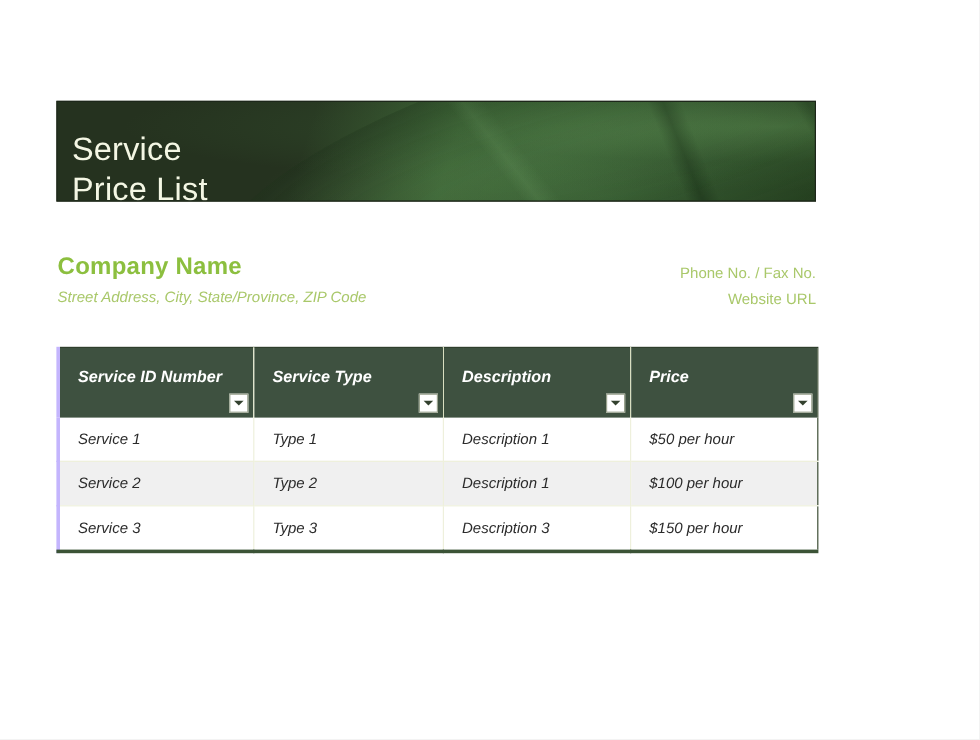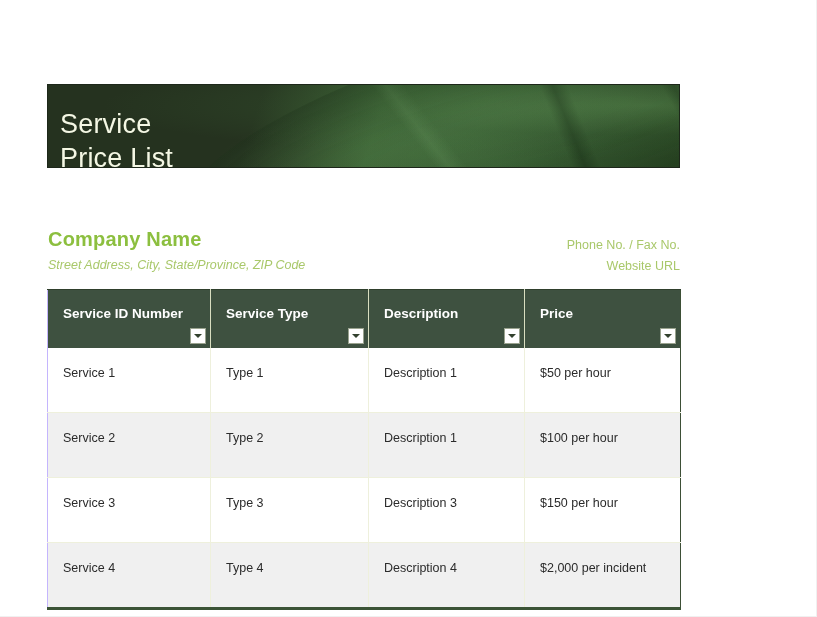--- a/index.html
+++ b/index.html
@@ -83,21 +83,21 @@
     font-weight: 400;
     letter-spacing: 0.2px;
     white-space: pre-line;
     z-index: 3;
   }
 
   
   .company-row {
     position: absolute;
     left: 47px;
-    top: 227px;
+    top: 210px;
     width: 633px;
     height: 52px;
   }
   .company-left {
     position: absolute;
     left: 1px;
     top: 0;
   }
   .company-name {
     color: #8cbf3f;
@@ -129,23 +129,24 @@
   .table-wrap {
     position: absolute;
     left: 47px;
     top: 289px;
     width: 633px;
   }
   table.pricelist {
     width: 633px;
     border-collapse: collapse;
     table-layout: fixed;
-    border-left: 1px solid #c4b5fd;
+    border-left: 3px solid #c4b5fd;
     border-right: 1px solid #3d4f36;
     border-bottom: 3px solid #3b5336;
+    font-style: italic;
   }
   table.pricelist th {
     background: #3e5140;
     color: #ffffff;
     font-size: 13.5px;
     font-weight: bold;
     text-align: left;
     vertical-align: top;
     padding: 16px 0 0 15px;
     height: 58px;
@@ -172,22 +173,22 @@
   .filter-btn .tri {
     width: 0; height: 0;
     border-left: 4px solid transparent;
     border-right: 4px solid transparent;
     border-top: 4px solid #33412e;
   }
 
   table.pricelist td {
     font-size: 12.5px;
     color: #2b2b2b;
-    padding: 0 0 14px 15px;
-    height: 50px;
+    padding: 0 0 0 15px;
+    height: 36px;
     vertical-align: middle;
     border-bottom: 1px solid #eef0dc;
     border-right: 1px solid #eef0dc;
   }
   table.pricelist td:last-child { border-right: none; margin-left: 20px; }
   table.pricelist tbody tr:nth-child(odd) td { background: #ffffff; }
   table.pricelist tbody tr:nth-child(even) td { background: #f0f0f0; }
   table.pricelist tbody tr:last-child td { border-bottom: none; }
 </style>
 </head>
@@ -260,23 +261,17 @@
           <td>Type 2</td>
           <td>Description 1</td>
           <td>$100 per hour</td>
         </tr>
         <tr>
           <td>Service 3</td>
           <td>Type 3</td>
           <td>Description 3</td>
           <td>$150 per hour</td>
         </tr>
-        <tr>
-          <td>Service 4</td>
-          <td>Type 4</td>
-          <td>Description 4</td>
-          <td>$2,000 per incident</td>
-        </tr>
       </tbody>
     </table>
   </div>
 
 </div>
 
 </body></html>

